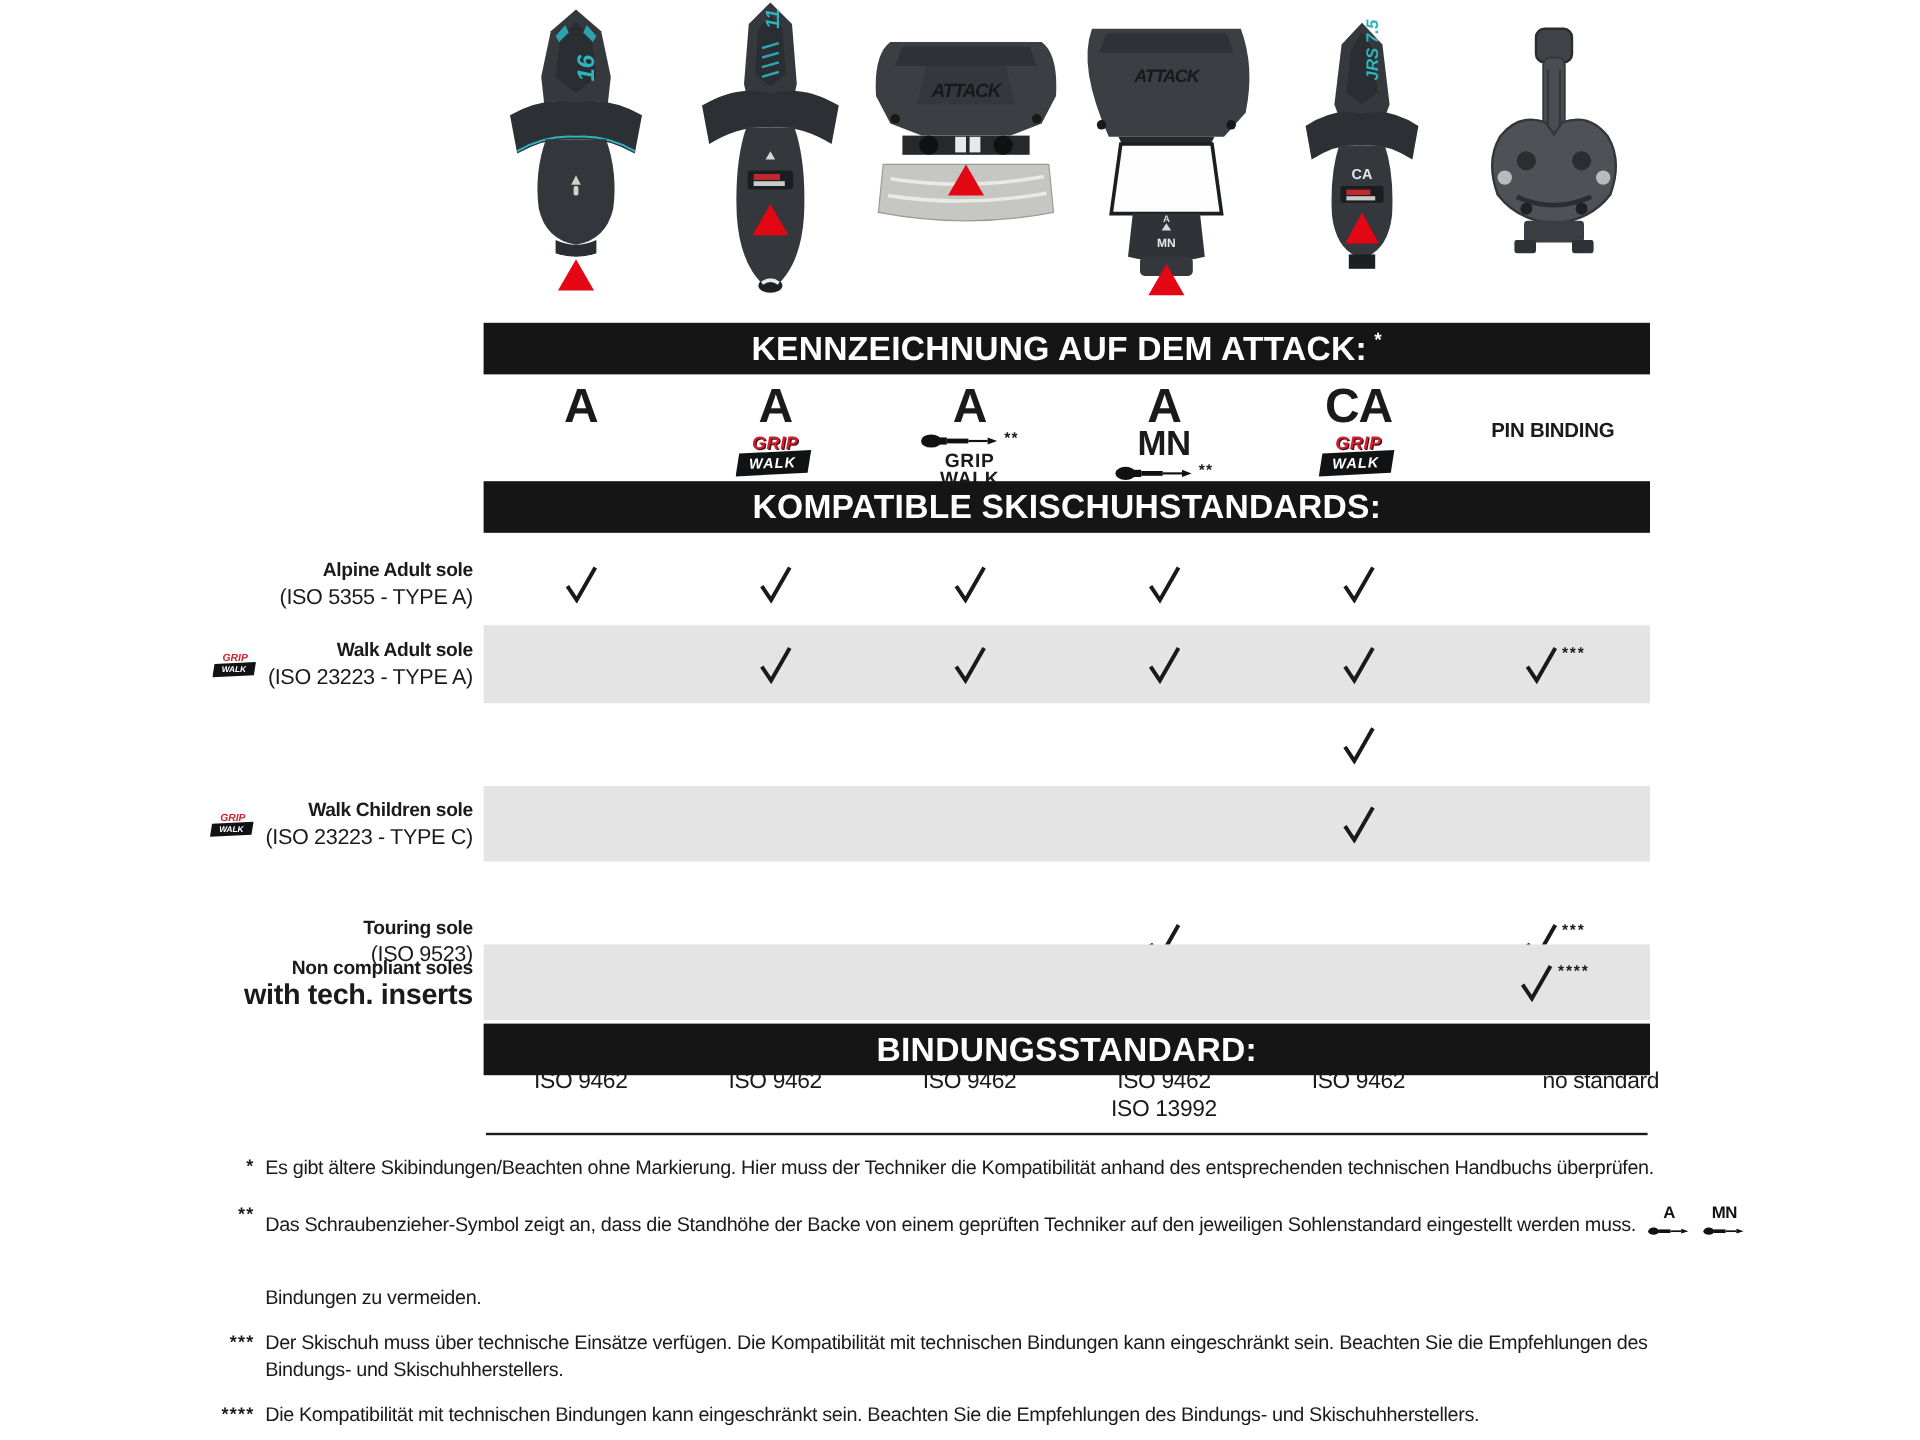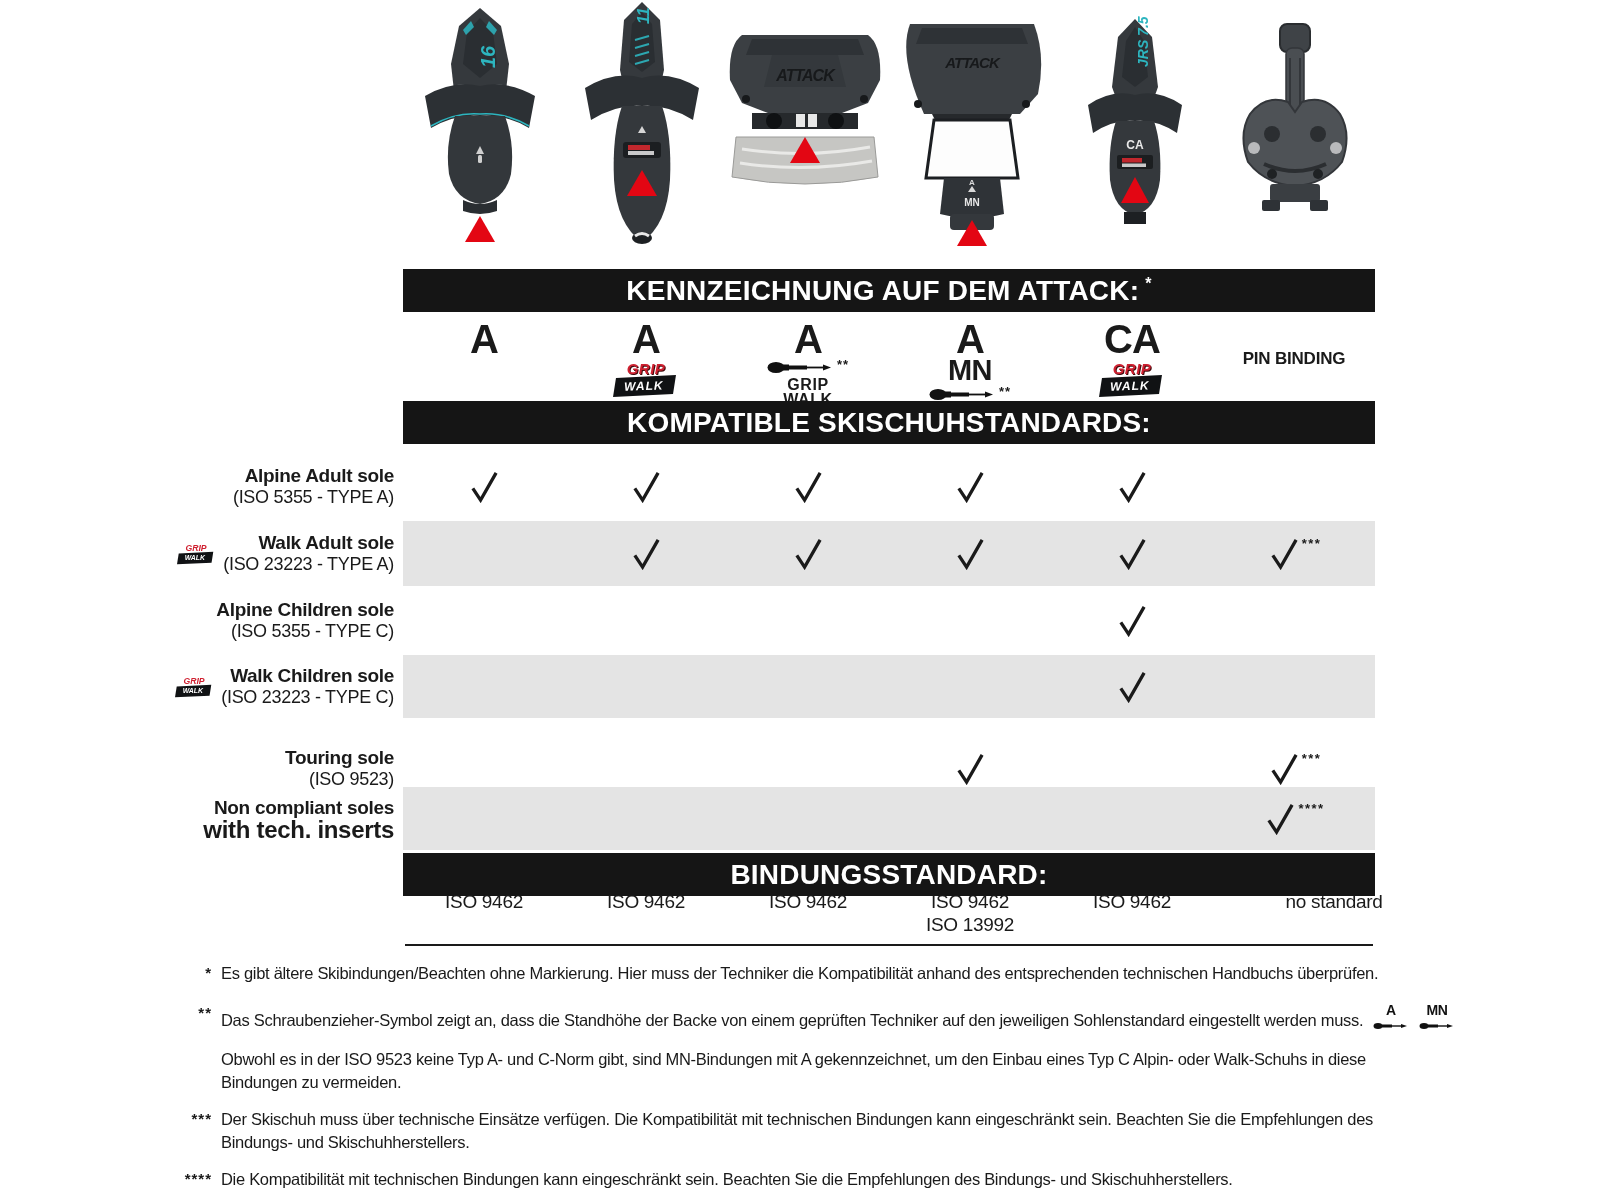--- a/index.html
+++ b/index.html
@@ -18,21 +18,21 @@
   .pinb{font-weight:bold;font-size:17px;letter-spacing:-.2px;margin-top:28px;}
   .scrow{display:flex;align-items:center;gap:4px;margin:3px 0 2px 0;}
   .scrow .stars{font-size:13px;font-weight:bold;letter-spacing:1px;margin-top:-6px;}
   .gwtext{font-weight:bold;font-size:16px;line-height:15px;text-align:center;letter-spacing:.6px;}
   
   .trow{position:absolute;left:0;width:1600px;}
   .band{position:absolute;left:403px;width:972px;top:0;height:100%;background:#e4e4e4;}
   .rowlabel{position:absolute;left:0;top:0;width:394px;height:100%;display:flex;align-items:center;
             justify-content:flex-end;gap:8px;}
   .labeltext{text-align:right;}
-  .l1{font-weight:bold;font-size:19px;line-height:22px;letter-spacing:-.3px;}
+  .l1{font-weight:bold;font-size:16px;line-height:22px;letter-spacing:-.3px;}
   .l2{font-size:18px;line-height:21px;letter-spacing:-.3px;}
   .l2.bold{font-weight:bold;font-size:24px;}
   .cell{position:absolute;top:0;height:100%;width:162px;display:flex;align-items:center;justify-content:center;}
   .chkwrap{display:flex;align-items:flex-start;}
   .chk{width:33px;height:33px;}
   .chk path{stroke:#1a1a1a;stroke-width:3.4;fill:none;stroke-linecap:butt;stroke-linejoin:miter;}
   sup.note{font-size:13px;font-weight:bold;letter-spacing:1.5px;margin-left:2px;line-height:13px;}
   
   .stdcell{position:absolute;top:890px;width:162px;text-align:center;font-size:19px;line-height:23px;
            letter-spacing:-.3px;}
@@ -325,26 +325,20 @@
         <span class="chkwrap">
           <svg class="chk" viewBox="0 0 34 34">
             <path d="M6 19 L14 31 L30 3"></path>
           </svg>
           <sup class="note">***</sup>
         </span>
       </div>
   </div>
 
   <div class="trow" style="top:586px;height:69px">
-    <div class="rowlabel">
-      <div class="labeltext">
-        <div class="l1">Alpine Children sole</div>
-        <div class="l2">(ISO 5355 - TYPE C)</div>
-      </div>
-    </div>
     <div class="cell" style="left:403px"></div>
     <div class="cell" style="left:565px"></div>
     <div class="cell" style="left:727px"></div>
     <div class="cell" style="left:889px"></div>
     <div class="cell" style="left:1051px">
         <span class="chkwrap">
           <svg class="chk" viewBox="0 0 34 34">
             <path d="M6 19 L14 31 L30 3"></path>
           </svg>
           <sup class="note"></sup>
@@ -374,21 +368,21 @@
         <span class="chkwrap">
           <svg class="chk" viewBox="0 0 34 34">
             <path d="M6 19 L14 31 L30 3"></path>
           </svg>
           <sup class="note"></sup>
         </span>
       </div>
     <div class="cell" style="left:1213px"></div>
   </div>
 
-  <div class="trow" style="top:740px;height:56px">
+  <div class="trow" style="top:756px;height:56px">
     <div class="rowlabel">
       <div class="labeltext">
         <div class="l1">Touring sole</div>
         <div class="l2">(ISO 9523)</div>
       </div>
     </div>
     <div class="cell" style="left:403px"></div>
     <div class="cell" style="left:565px"></div>
     <div class="cell" style="left:727px"></div>
     <div class="cell" style="left:889px">
@@ -486,21 +480,21 @@
           <ellipse cx="5" cy="24" rx="4.5" ry="3" fill="#111"></ellipse>
           <rect x="9" y="22.5" width="10" height="3" fill="#111"></rect>
           <rect x="19" y="23.3" width="9" height="1.4" fill="#111"></rect>
           <polygon points="28,22 34,24 28,26" fill="#111"></polygon>
         </svg>
       </span></div>
     </div>
 
     <div class="fn">
       <div class="fnm"></div>
-      <div class="fnt"><span>Obwohl es in der ISO 9523 keine Typ A- und C-Norm gibt, sind MN-Bindungen mit A gekennzeichnet, um den Einbau eines Typ C Alpin- oder Walk-Schuhs in diese</span><br><span>Bindungen zu vermeiden.</span></div>
+      <div class="fnt"><br><span>Bindungen zu vermeiden.</span></div>
     </div>
 
     <div class="fn">
       <div class="fnm">***</div>
       <div class="fnt"><span>Der Skischuh muss über technische Einsätze verfügen. Die Kompatibilität mit technischen Bindungen kann eingeschränkt sein. Beachten Sie die Empfehlungen des</span><br><span>Bindungs- und Skischuhherstellers.</span></div>
     </div>
 
     <div class="fn">
       <div class="fnm">****</div>
       <div class="fnt"><span>Die Kompatibilität mit technischen Bindungen kann eingeschränkt sein. Beachten Sie die Empfehlungen des Bindungs- und Skischuhherstellers.</span></div>

